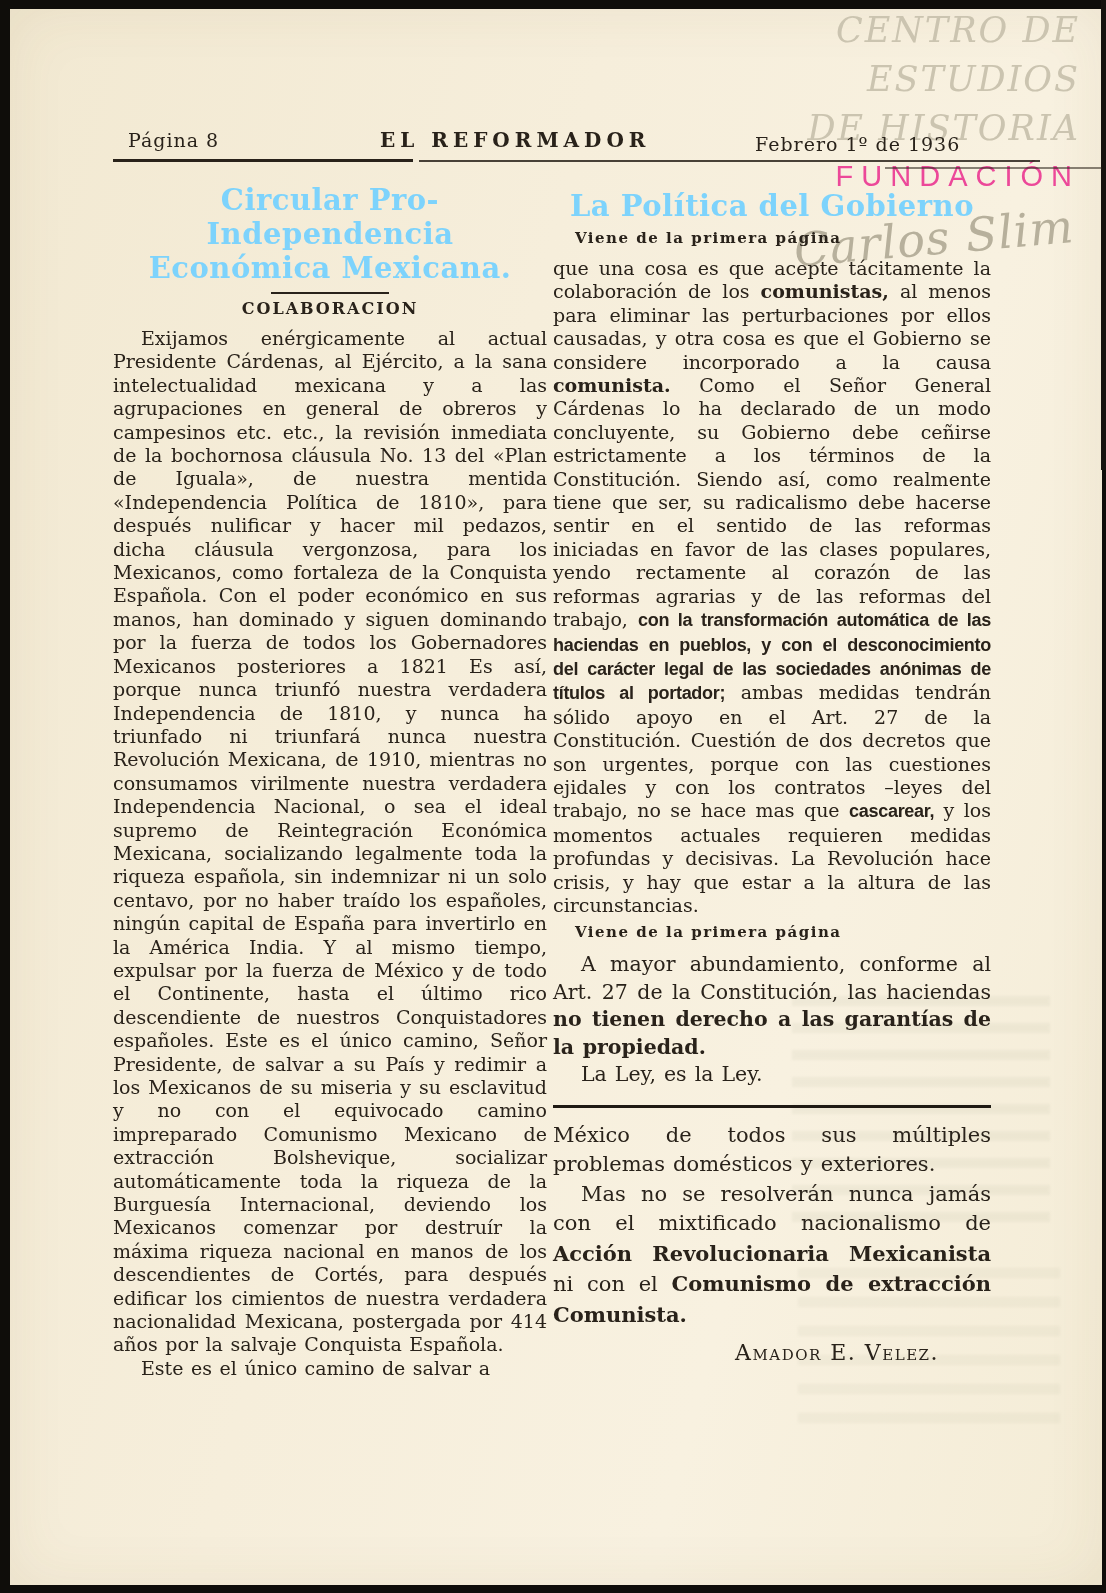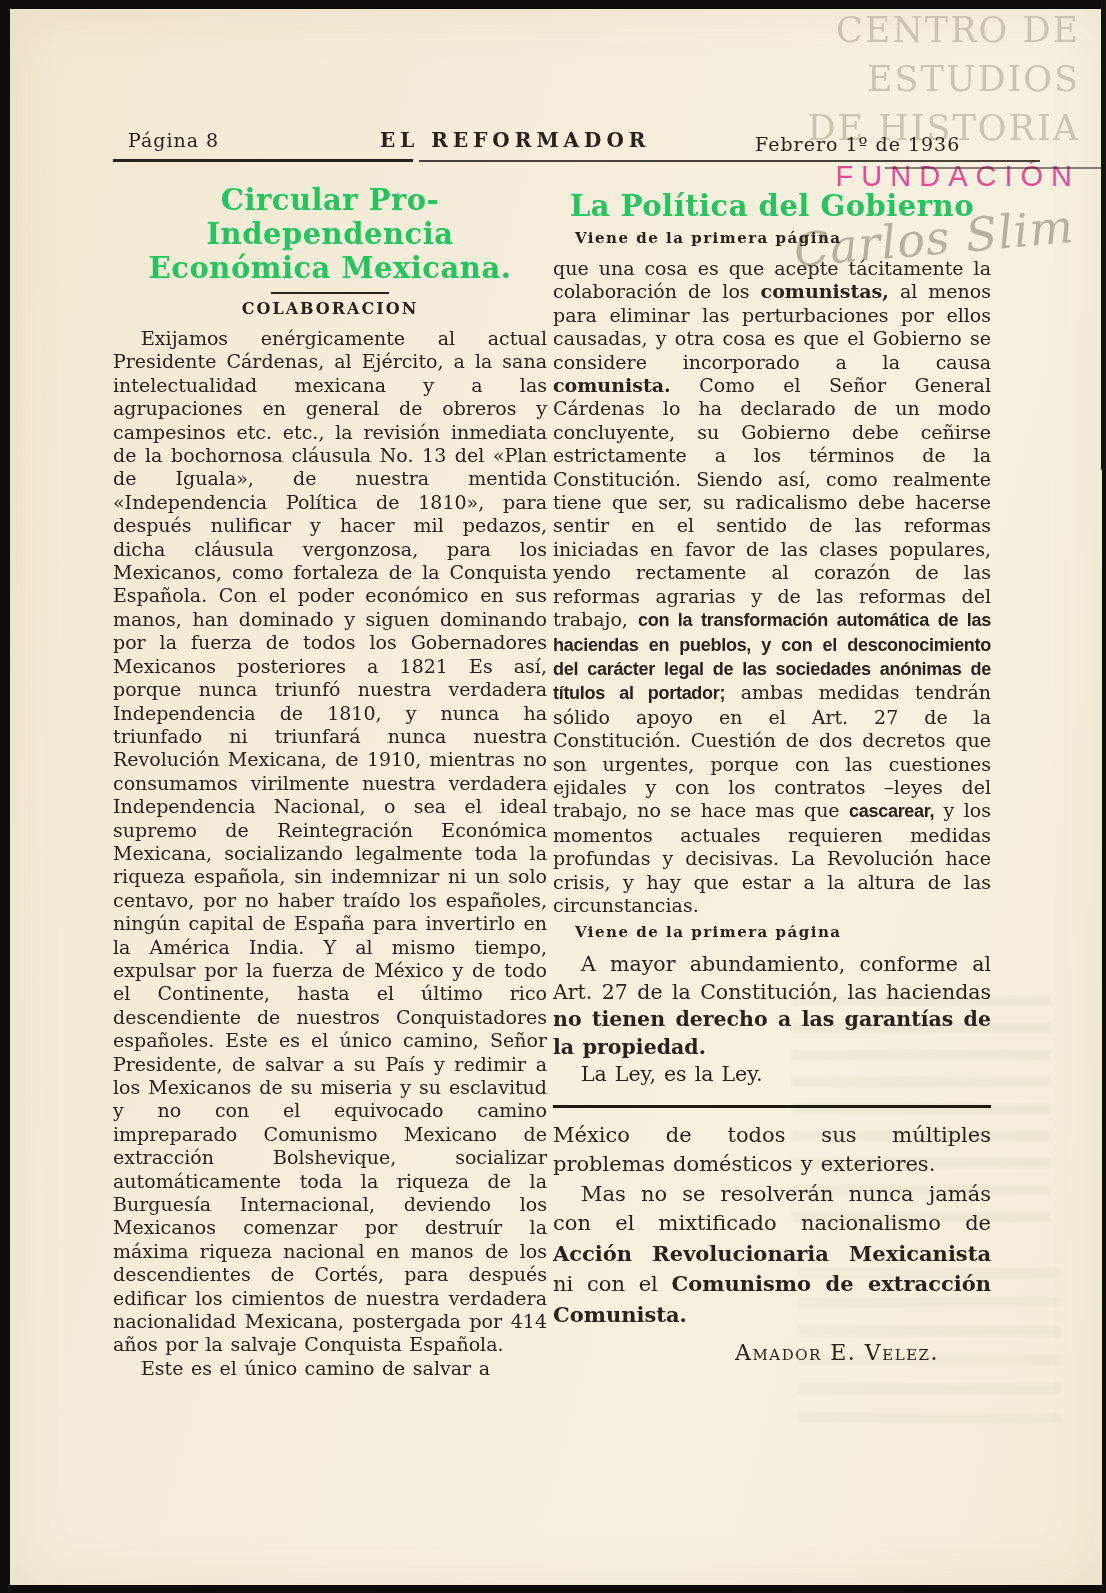--- a/index.html
+++ b/index.html
@@ -13,21 +13,21 @@
     position:absolute;left:10px;top:9px;width:1092px;height:1576px;
     background:linear-gradient(105deg,#f2e9d2 0%,#f6eedb 40%,#f8f1e0 70%,#f4ecd6 100%);
     box-shadow:inset 0 0 60px rgba(120,95,40,.08);
   }
   .edge-right-top{position:absolute;right:0;top:0;width:5px;height:470px;background:#16130f;}
   
   .watermark{
     position:absolute;right:26px;top:6px;text-align:right;z-index:1;
     color:#cbc4b0;user-select:none;
   }
-  .wm-line{font-family:"DejaVu Serif",serif;font-size:35px;line-height:49px;letter-spacing:2px;}
+  .wm-line{font-family:"DejaVu Serif",serif;font-size:35px;line-height:49px;letter-spacing:2px;font-style:italic;}
   .wm-foundation{font-family:"Liberation Sans",sans-serif;font-size:29px;letter-spacing:8px;color:#ec4899;margin-top:7px;}
   .wm-signature{
     font-family:"DejaVu Serif",serif;font-style:italic;font-size:46px;color:#b7b09c;
     transform:rotate(-5deg);transform-origin:right center;margin-top:6px;margin-right:6px;
     letter-spacing:1px;
   }
   
   .ghost{position:absolute;opacity:.5;filter:blur(1.5px);pointer-events:none;}
   .ghost-a{left:792px;top:996px;width:258px;height:238px;
     background:repeating-linear-gradient(180deg,rgba(125,135,100,.14) 0 10px,transparent 10px 27px);}
@@ -42,21 +42,21 @@
   .hdr-date{position:absolute;left:755px;top:133px;font-size:19px;letter-spacing:1px;}
   .rule{position:absolute;background:#29221a;}
   .rule-a{left:113px;top:159px;width:300px;height:3px;}
   .rule-b{left:419px;top:160px;width:621px;height:2px;opacity:.85;}
   .rule-c{left:885px;top:167px;width:217px;height:2px;opacity:.55;}
   
   .col{position:absolute;top:183px;}
   .col-left{left:113px;width:434px;}
   .col-right{left:553px;width:438px;}
   .art-title{font-weight:bold;font-size:29px;line-height:34px;text-align:center;
-    color:#22c55e;letter-spacing:.5px;}
+    color:#7dd3fc;letter-spacing:.5px;}
   .title-underline{width:118px;height:2px;background:#29221a;margin:7px auto 5px auto;}
   .kicker-center{text-align:center;font-weight:bold;font-size:16px;letter-spacing:2px;margin:2px 0 9px 0;}
   .kicker-left{font-weight:bold;font-size:15px;letter-spacing:1.5px;margin:6px 0 10px 22px;}
   .p{font-size:19px;line-height:23.4px;text-align:justify;word-spacing:1.5px;margin:0;}
   .ind{text-indent:28px;}
   .sec-b .p{font-size:20.5px;line-height:27.5px;}
   .sec-c .p{font-size:21px;line-height:29.5px;}
   .seg-bold{font-weight:bold;}
   .seg-gothic{font-family:"Liberation Sans",sans-serif;font-weight:bold;font-size:.95em;letter-spacing:-.3px;}
   .heading-2{font-weight:bold;font-size:30px;text-align:center;word-spacing:14px;

